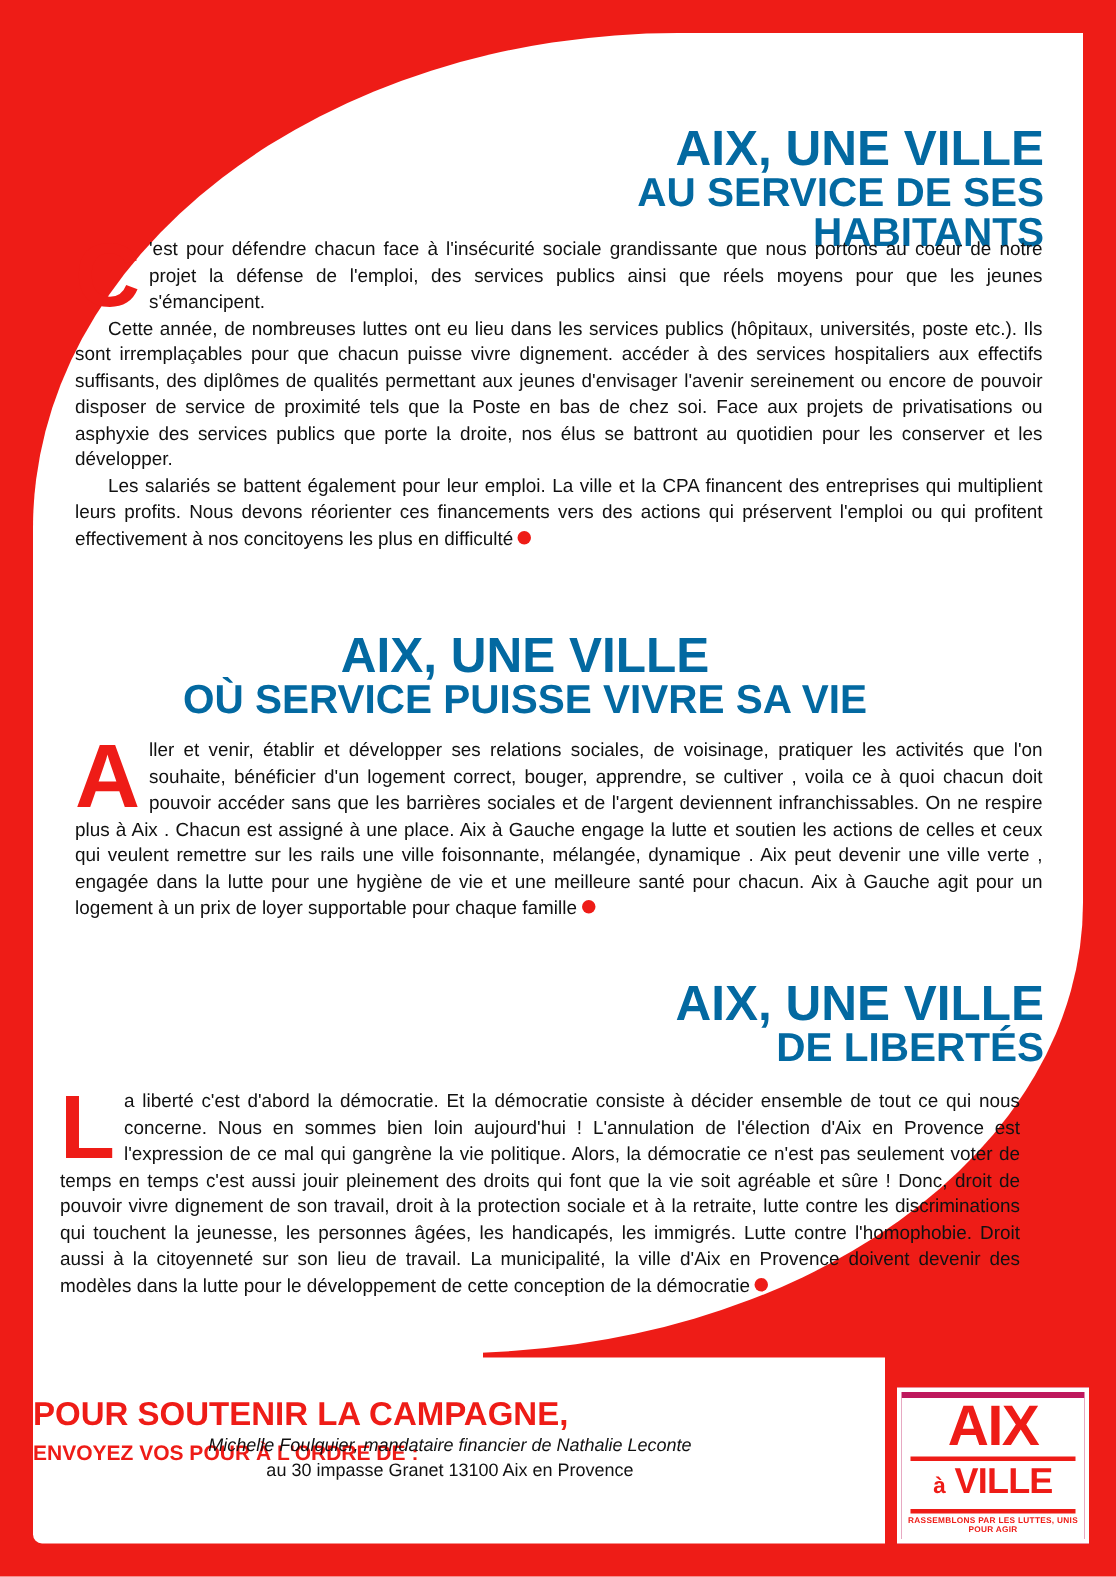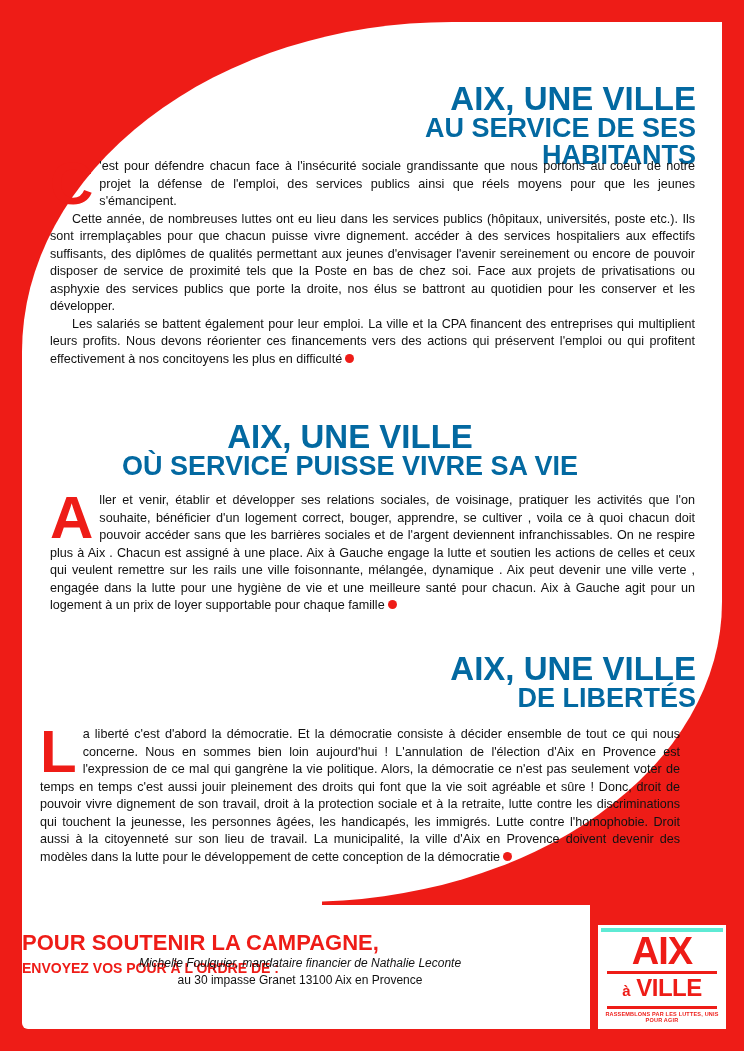--- a/index.html
+++ b/index.html
@@ -180,21 +180,21 @@
     font-style: normal;
   }
 
   
   .logo {
     position: absolute;
     right: 18px;
     top: 925px;
     width: 128px;
     height: 104px;
-    background: #5eead4;
+    background: #be185d;
     border: 3px solid #ffffff;
     box-sizing: border-box;
     text-align: center;
     overflow: hidden;
   }
   .logo-inner {
     background: #ffffff;
     width: 100%;
     height: 100%;
     position: relative;

